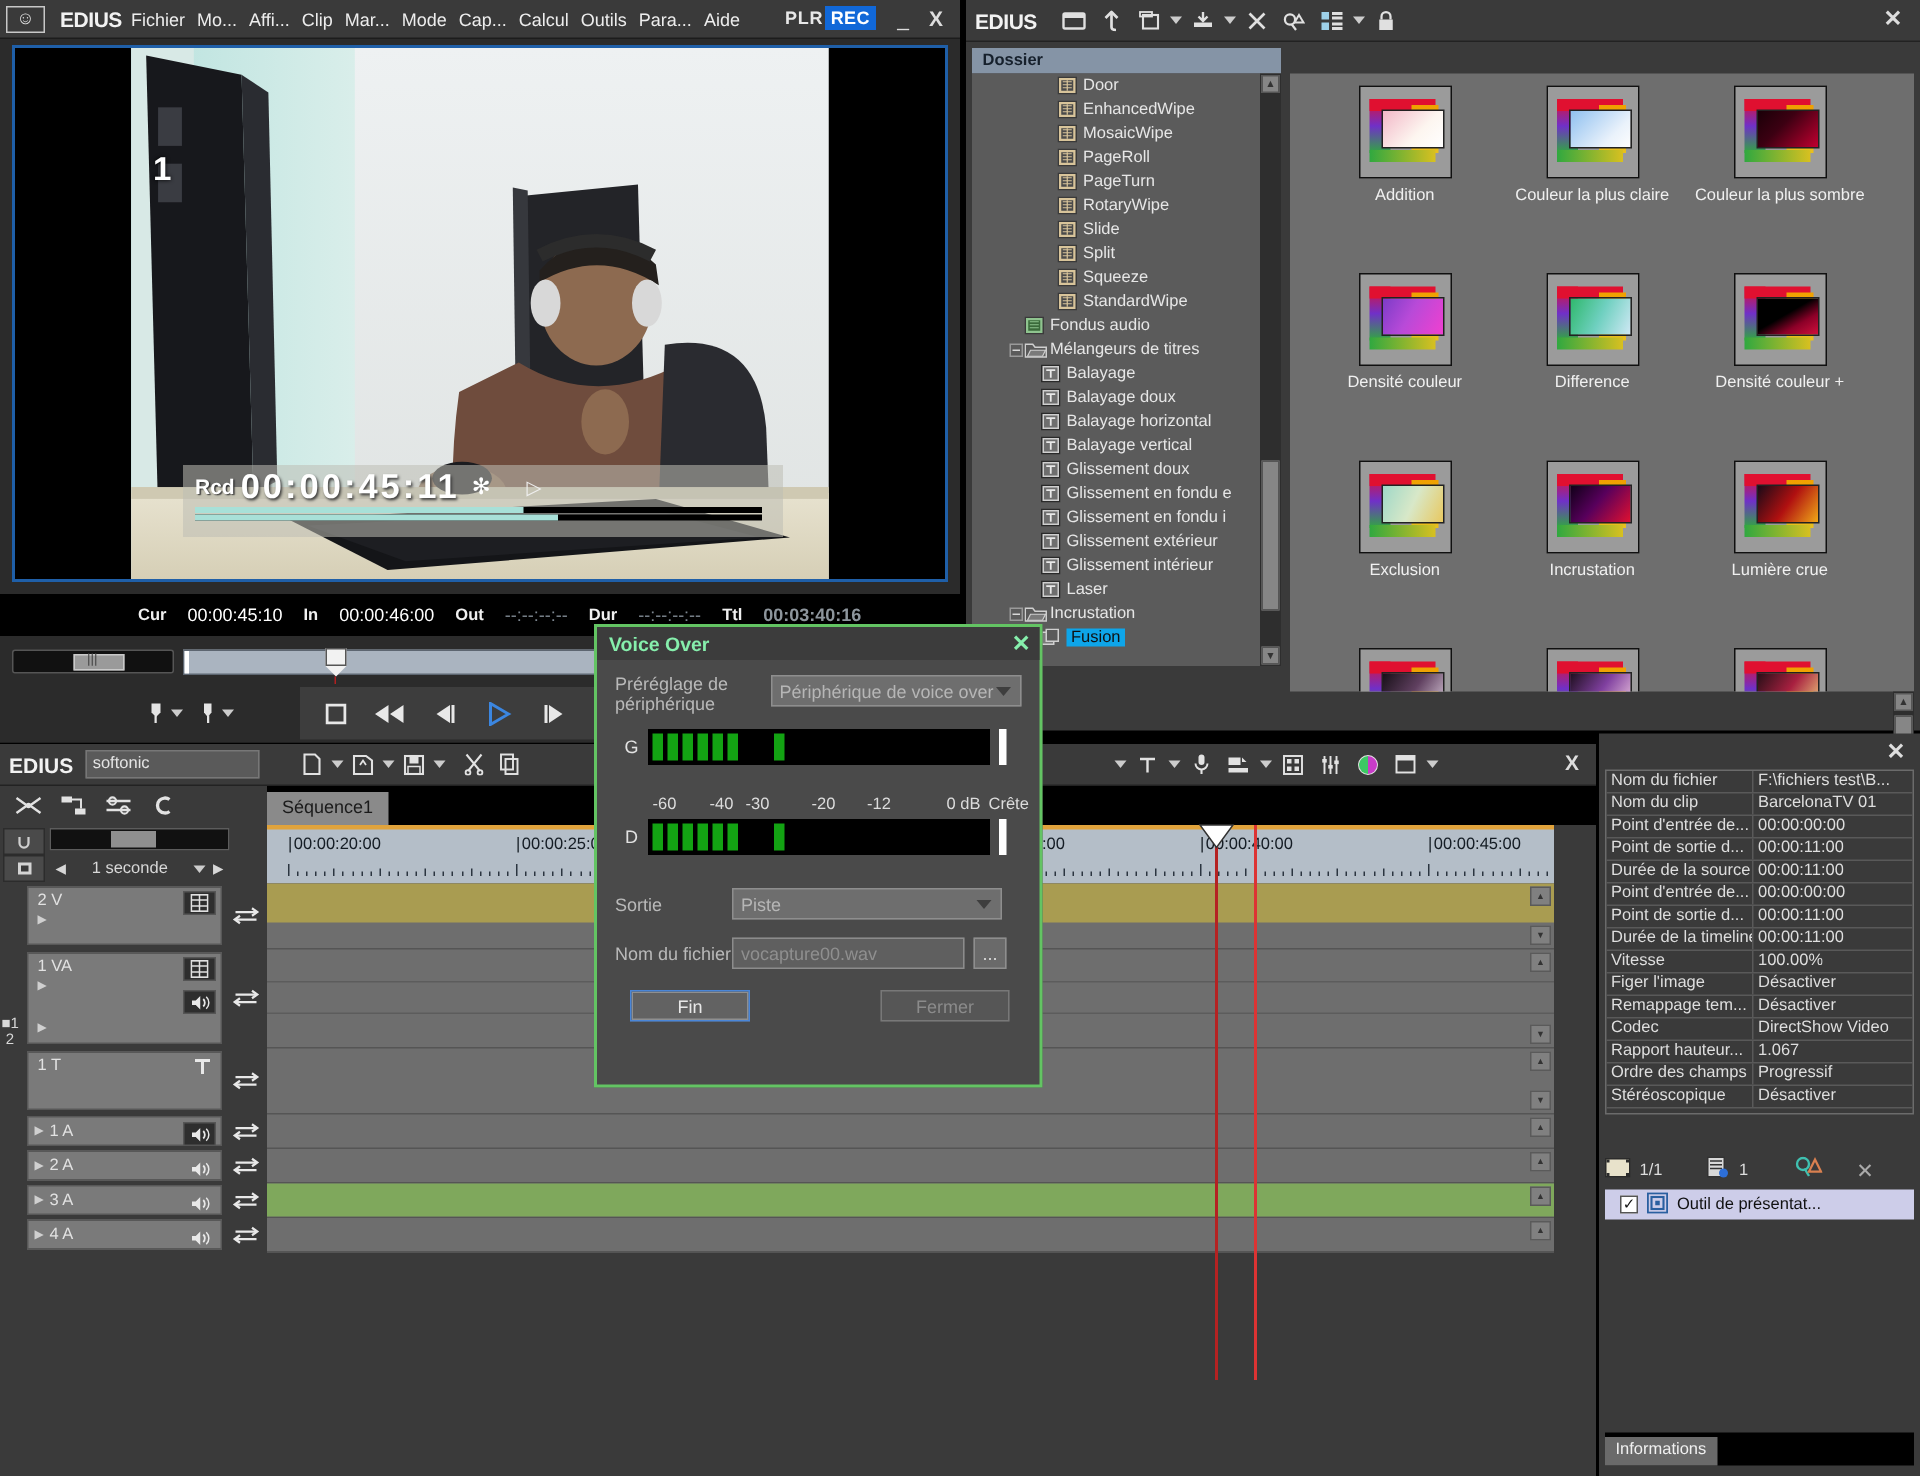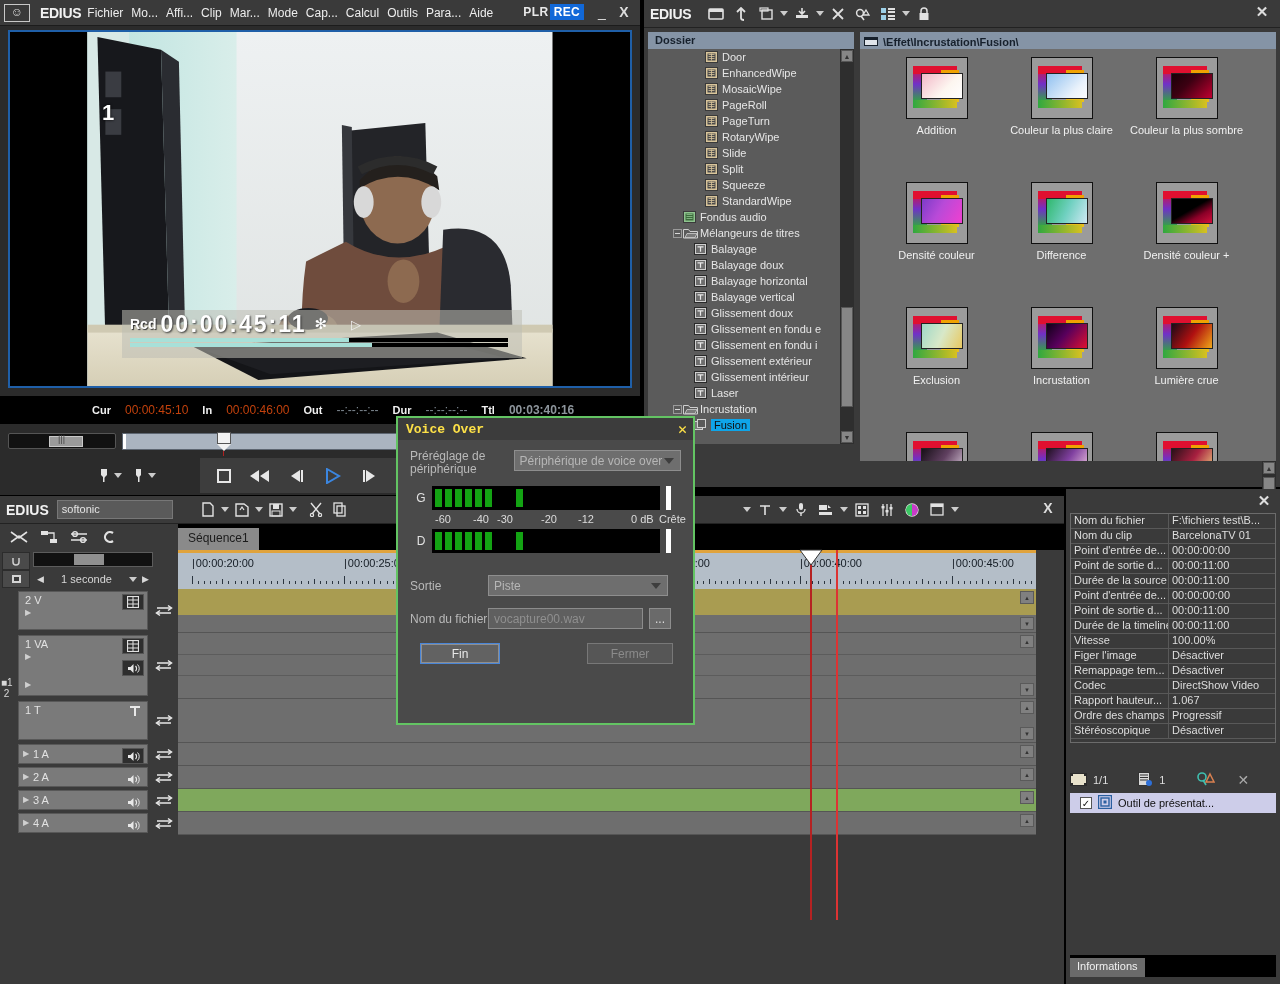--- a/index.html
+++ b/index.html
@@ -50,21 +50,21 @@
   .tc-play { color:#f0f0f0; font-size:13px; margin-left:20px; }
   .tc-bars { position:relative; margin-top:2px; width:378px; }
   .tc-bar { height:4px; background:#000; margin-bottom:1px; position:relative; }
   .tc-bar > i { position:absolute; left:0; top:0; height:100%; background:#a8e0d8; display:block;}
 
   #player-info {
     left:0; top:396px; width:640px; height:28px; background:#000;
     display:flex; align-items:center; padding-left:92px; gap:14px;
   }
   .pi-l { color:#f0f0f0; font-size:11px; font-weight:bold; }
-  .pi-v { color:#c2410c; font-size:12px; font-family:"Liberation Sans",sans-serif; }
+  .pi-v { color:#ffffff; font-size:12px; font-family:"Liberation Sans",sans-serif; }
   .pi-v.dim { color:#7d8790; }
   .pi-v.grey { color:#8d959c;font-weight:bold; }
 
   #player-scrub { left:0; top:428px; width:640px; height:28px; background:#2b2b2b; }
   .zoomwell { position:absolute; left:8px; top:5px; width:108px; height:16px; background:#111; border:1px solid #555; border-radius:2px;}
   .zoomthumb { position:absolute; left:40px; top:2px; width:34px; height:11px; background:#9a9a9a; border:1px solid #c9c9c9;}
   .zoomthumb:after { content:"|||"; position:absolute; left:8px; top:-3px; font-size:9px; color:#444;}
   .scrubtrack { position:absolute; left:122px; top:5px; width:508px; height:17px; background:#aab4c0; border:1px solid #5d6671;}
   .scrub-inpt { position:absolute; left:0; top:0; width:3px; height:100%; background:#fff; }
   .scrub-head { position:absolute; left:94px; top:-2px; width:14px; height:20px; }
@@ -109,21 +109,21 @@
              border-right:1px solid #2c2c2c; cursor:default;}
   .bin-tab.active { background:#6a6a6a; color:#fff; }
 
   
   #voiceover {
     left:396px; top:416px; width:299px; height:309px; background:#4a4a4a;
     border:2px solid #63c463; z-index:60;
   }
   #vo-title { height:22px; background:#3c3c3c; display:flex; align-items:center; justify-content:space-between;
               padding:0 6px 0 8px; }
-  #vo-title span { font-weight:bold; font-size:13px; color:#fde047;font-family:Liberation Mono, monospace; }
+  #vo-title span { font-weight:bold; font-size:13px; color:#86efac; }
   .vo-row { display:flex; align-items:center; padding:0 12px; }
   .vo-lbl { color:#b9b9b9; font-size:12px; }
   .vo-select { background:#6e6e6e; border:1px solid #8e8e8e; height:21px; color:#b6b6b6; font-size:12px;
                display:flex; align-items:center; padding-left:5px; justify-content:space-between; }
   .vo-select .arr { width:0;height:0;border-left:5px solid transparent;border-right:5px solid transparent;
                     border-top:6px solid #3e3e3e; margin-right:6px;}
   .vo-slider { position:relative; height:20px; }
   .vo-slider .trk { position:absolute; left:0; top:9px; width:100%; height:3px; background:#2d2d2d; border-top:1px solid #777;}
   .vo-slider .thumb { position:absolute; left:49%; top:1px; width:11px; height:18px; background:#a9a9a9; border:1px solid #d0d0d0; border-radius:2px;}
   .meter { height:24px; background:#000; position:relative; }
@@ -749,27 +749,20 @@
   <div class="abs sbar" id="tree-vscroll">
     <div class="arrow" style="left:1px;top:1px;">▲</div>
     <div class="thumbv" style="top:258px;height:100px;"></div>
     <div class="arrow" style="left:1px;bottom:1px;">▼</div>
   </div>
   <div class="abs sbar" id="folder-hscroll">
     <div style="position:absolute;left:8px;top:2px;width:100px;height:12px;background:#868686;border:1px solid #565656;color:#333;font-size:8px;text-align:center;">|||</div>
     <div class="arrow" style="right:18px;top:2px;">▶</div>
   </div>
 
-  <div class="abs" id="assetpath">
-    <svg width="14" height="11" viewBox="0 0 14 11">
-        <rect x="0" y="1" width="14" height="9" fill="#16202c"></rect>
-        <rect x="1" y="4" width="12" height="5" fill="#dfe4ea"></rect>
-      </svg>
-    <span>\Effet\Incrustation\Fusion\</span>
-  </div>
   <div class="abs" id="asset-area">
     <div class="eff-grid">
         <div class="eff-cell">
           <div class="eff-thumb">
             <div style="position:absolute;left:6px;top:8px;width:14px;height:36px;background:linear-gradient(180deg,#e01030,#7030c8 50%,#30a840);"></div>
             <div style="position:absolute;left:6px;top:8px;width:44px;height:8px;background:#e01030;"></div>
             <div style="position:absolute;left:34px;top:12px;width:18px;height:32px;background:linear-gradient(180deg,#f0a000,#e8c020);"></div>
             <div style="position:absolute;left:6px;top:42px;width:44px;height:8px;background:linear-gradient(90deg,#30a840,#d8c020);"></div>
             <div class="ov" style="background:linear-gradient(135deg,#f2b8c8,#fdf6f0 60%,#ffffff);"></div>
           </div>
@@ -916,21 +909,21 @@
         <div class="seg" style="left:13px"></div>
       <div class="seg" style="left:23px"></div>
         <div class="seg" style="left:33px"></div>
       <div class="seg" style="left:43px"></div>
         <div class="seg" style="left:53px"></div>
       <div class="seg" style="left:84px"></div>
     </div>
     <div class="meter-peak" style="position:relative;margin-left:6px;"></div>
   </div>
 
-  <div class="vo-row" style="margin-top:3px;">
+  <div class="vo-row" style="margin-top:20px;">
     <div style="width:22px;"></div>
     <div class="scale" style="width:262px;">
       <span style="left:4px;">-60</span>
       <span style="left:42px;">-40</span>
       <span style="left:66px;">-30</span>
       <span style="left:110px;">-20</span>
       <span style="left:147px;">-12</span>
       <span style="left:200px;">0 dB</span>
       <span style="left:228px;">Crête</span>
     </div>

